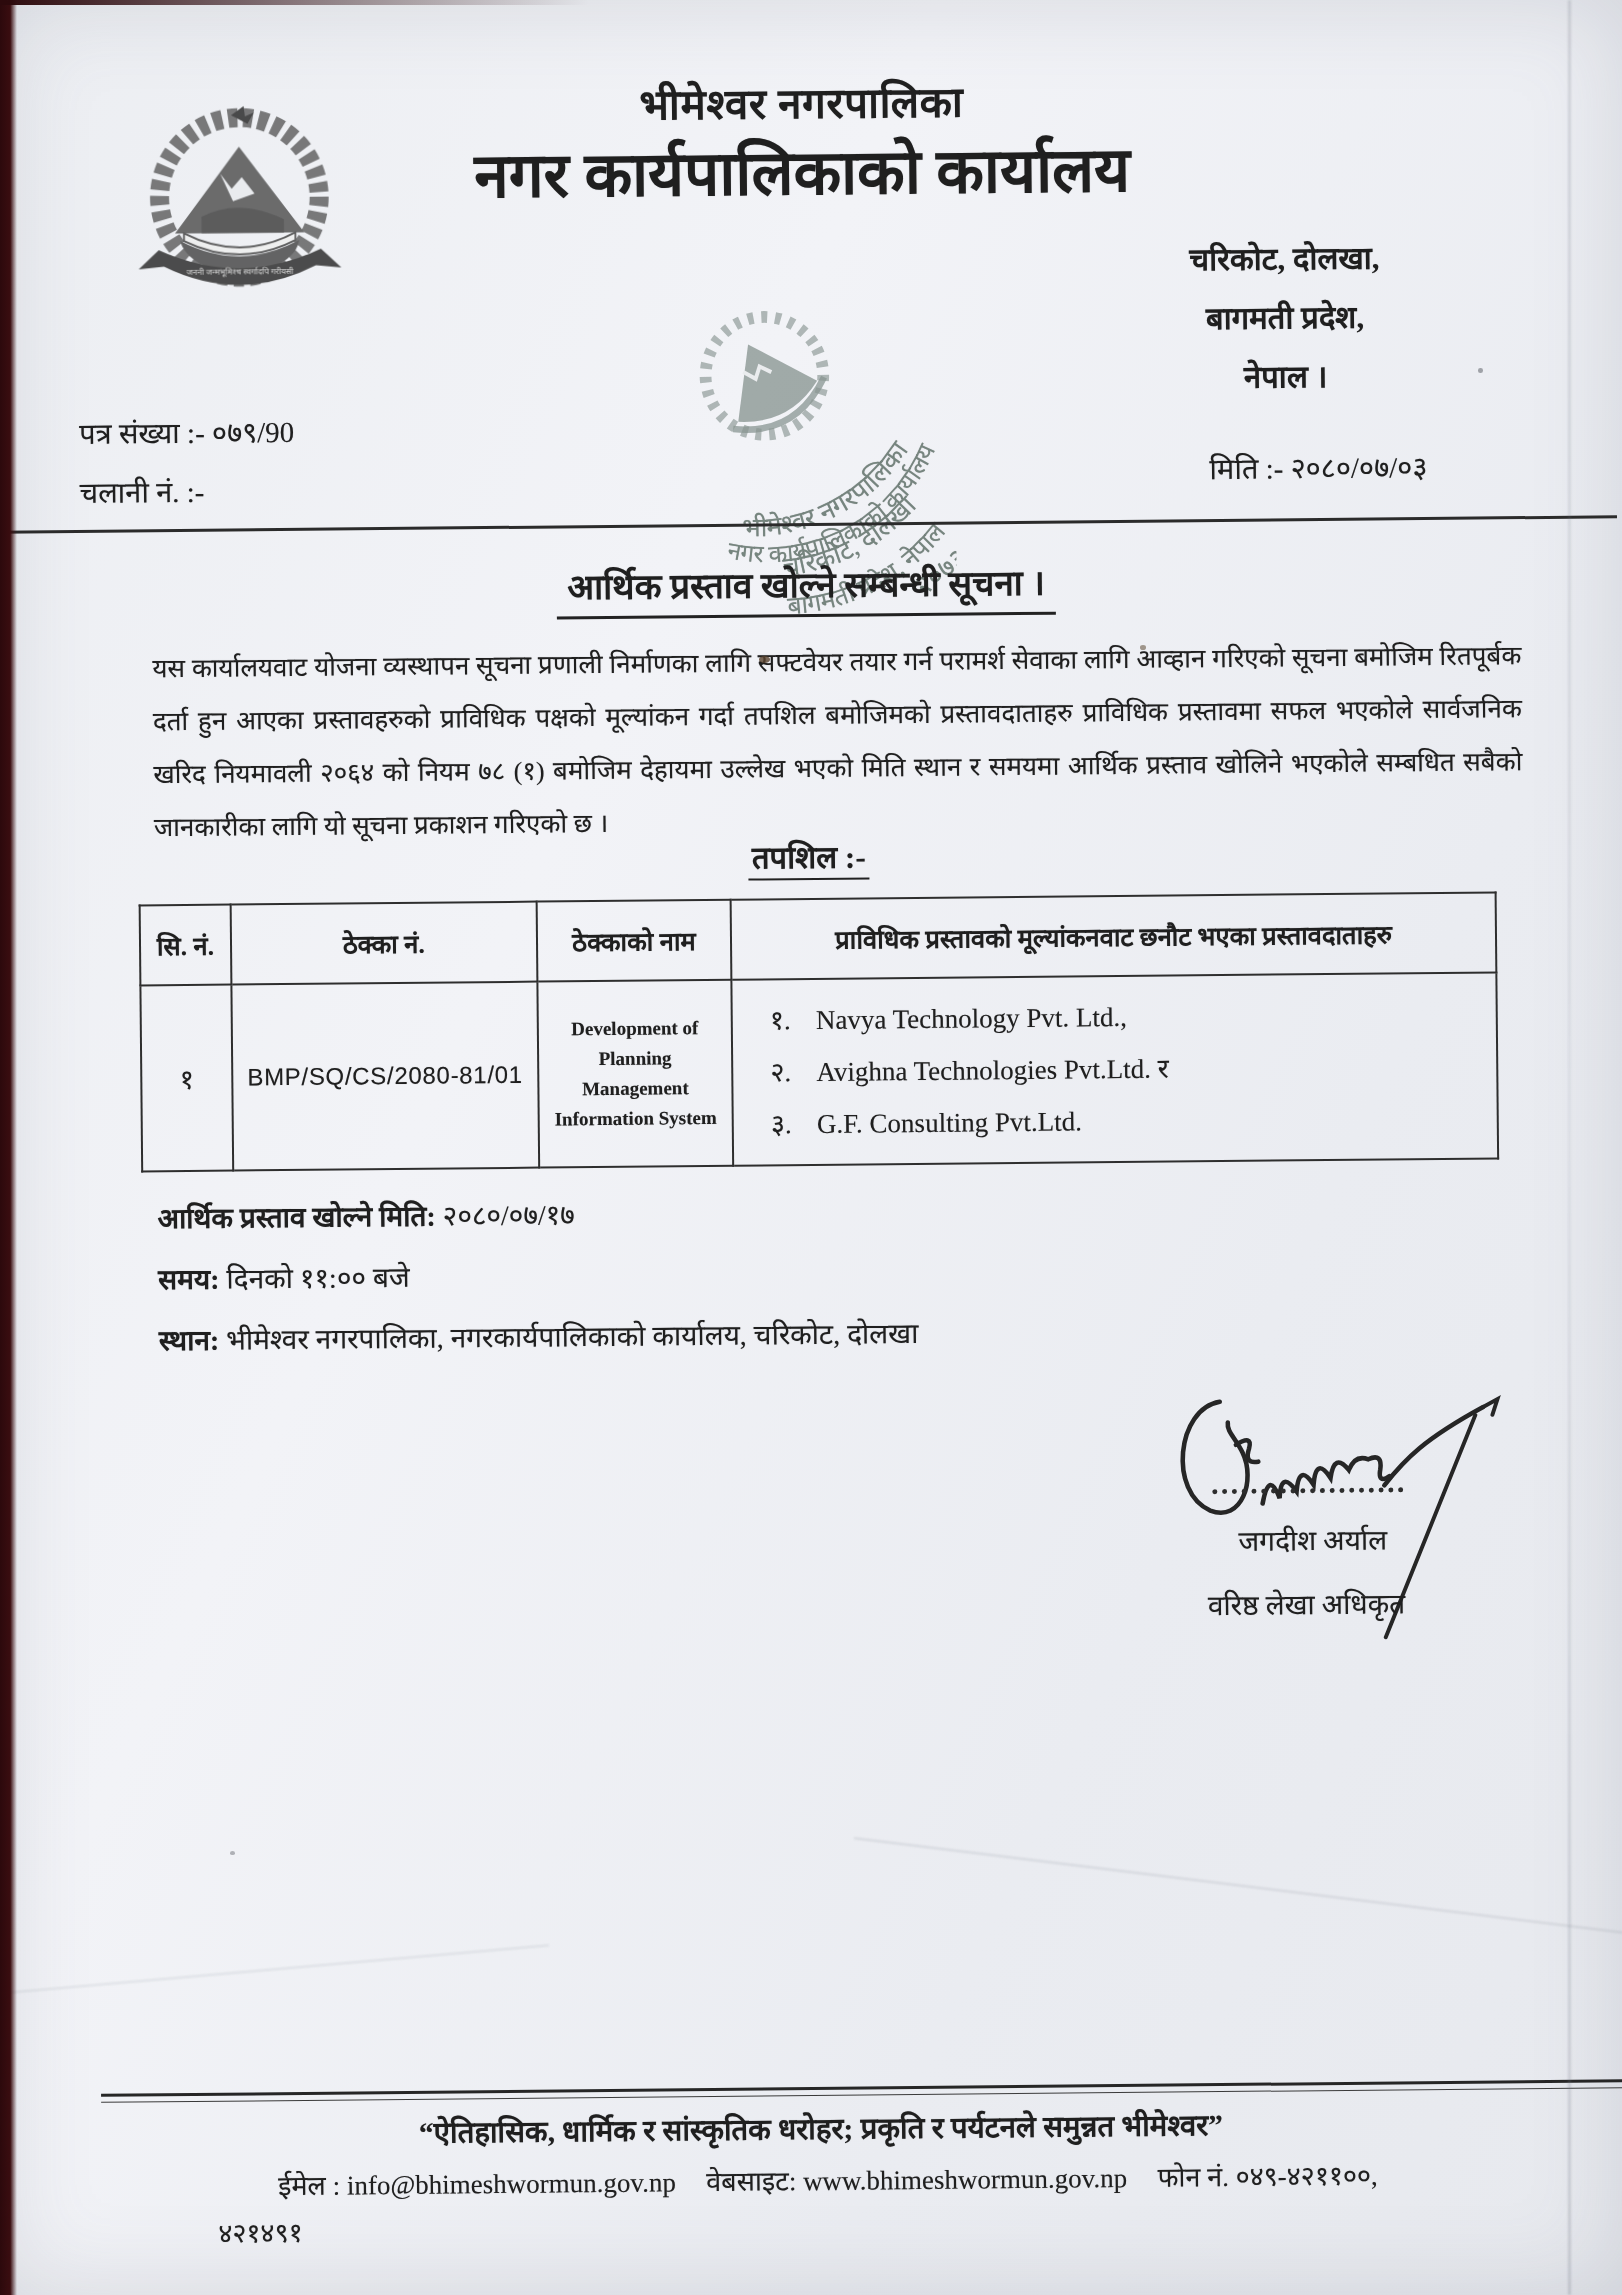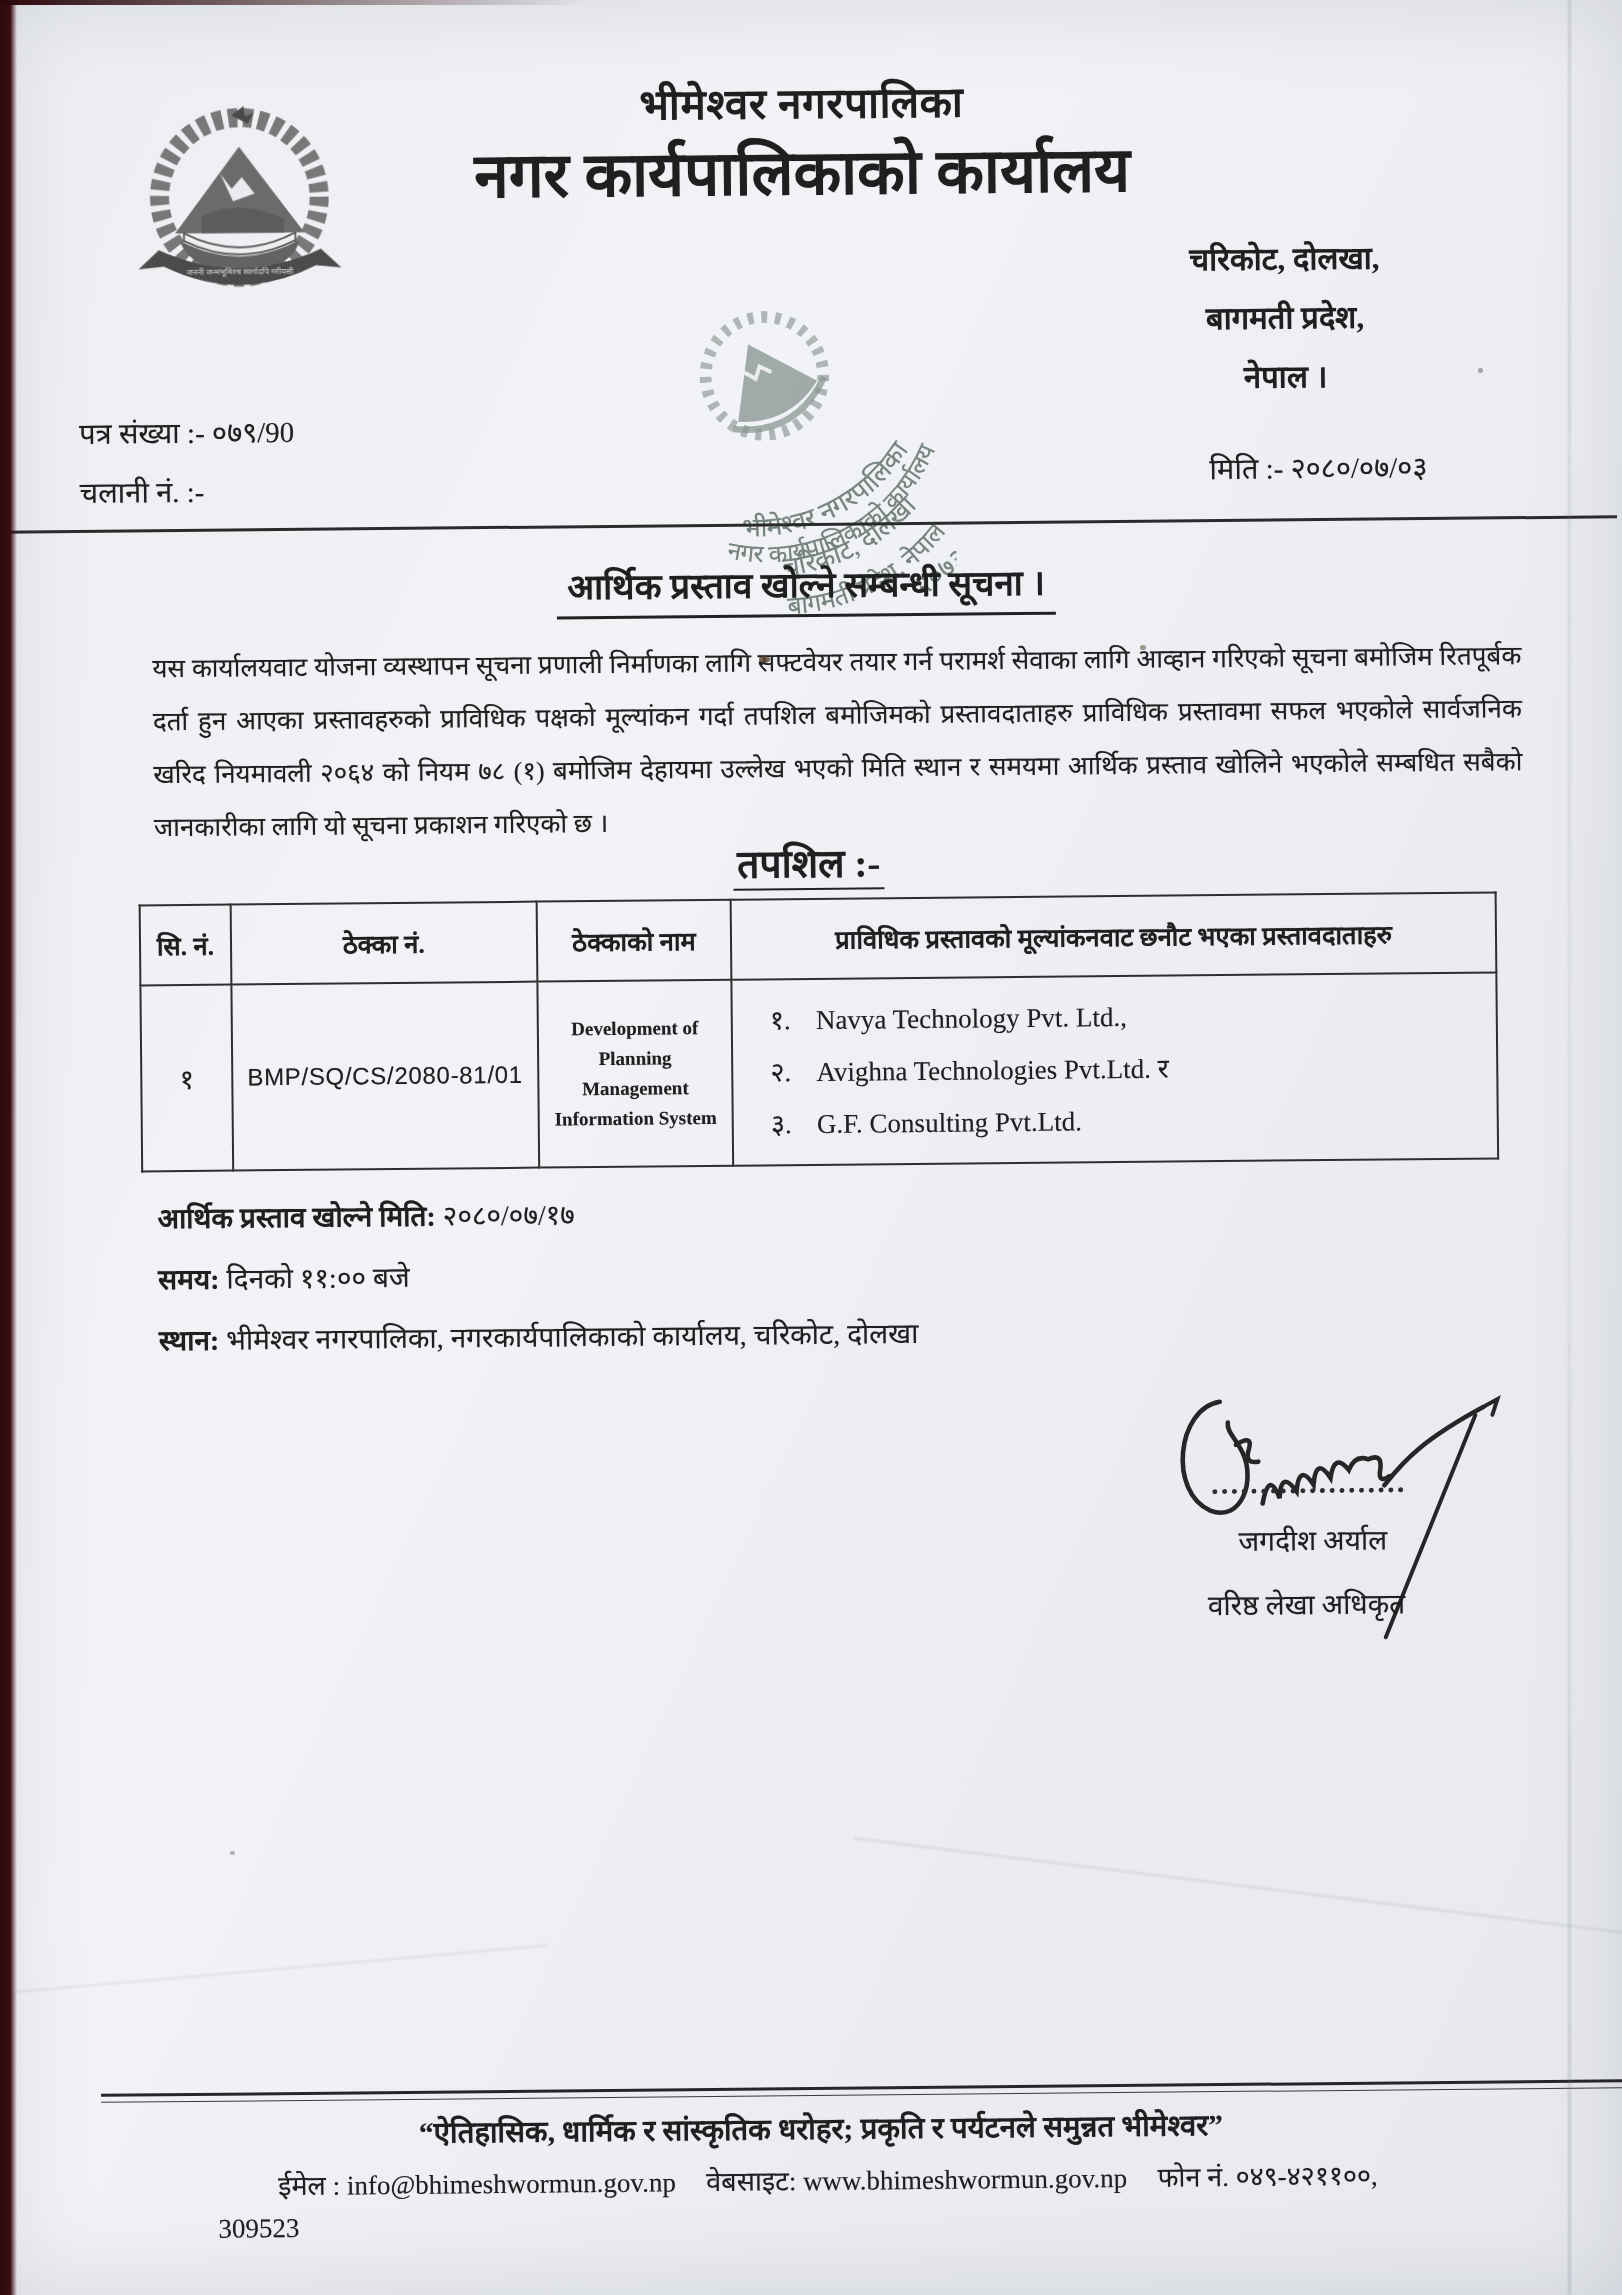--- a/index.html
+++ b/index.html
@@ -40,21 +40,21 @@
   .stamp{position:absolute;left:654px;top:283px;width:308px;height:366px;opacity:.88;}
   .hr-top{position:absolute;left:0;top:523px;width:1623px;height:2.6px;background:#2b2b2b;}
 
   
   .title-wrap{position:absolute;left:0;top:560px;width:1623px;text-align:center;}
   .title{display:inline-block;font-size:35px;font-weight:700;
     border-bottom:3.3px solid #222;padding:0 10.5px 6.5px 10.5px;}
   .body-par{position:absolute;left:157px;top:636px;width:1369px;font-size:26px;
     line-height:53px;text-align:justify;text-align-last:left;}
   .tapasil{position:absolute;left:0;top:835px;width:1623px;text-align:center;}
-  .tapasil span{font-size:39px;font-weight:700;border-bottom:2.6px solid #222;padding:0 3.9px 2.6px 3.9px;}
+  .tapasil span{font-size:31px;font-weight:700;border-bottom:2.6px solid #222;padding:0 3.9px 2.6px 3.9px;}
 
   
   table.main{position:absolute;left:141px;top:898px;width:1358px;border-collapse:collapse;}
   table.main th,table.main td{border:2px solid #2e2e2e;vertical-align:middle;}
   table.main th{font-size:25.5px;font-weight:700;text-align:center;padding:5.2px 3.9px;height:68px;}
   td.sn{width:81px;text-align:center;font-size:27.5px;}
   td.cno{width:302px;text-align:center;font-size:24px;
     font-family:"Liberation Sans","DejaVu Sans",sans-serif;letter-spacing:0.7px;}
   td.cname{width:182px;text-align:center;font-size:19px;font-weight:700;line-height:30px;padding:6.5px 5.2px;}
   td.props{height:165px;padding:9.2px 13px 9.2px 37px;}
@@ -215,21 +215,21 @@
     <div class="sig-role">वरिष्ठ लेखा अधिकृत</div>
 
     <div class="fline1"></div>
     <div class="fline2"></div>
     <div class="motto">“ऐतिहासिक, धार्मिक र सांस्कृतिक धरोहर; प्रकृति र पर्यटनले समुन्नत भीमेश्वर”</div>
     <div class="contacts">
       <span>ईमेल : info@bhimeshwormun.gov.np</span>
       <span>वेबसाइट: www.bhimeshwormun.gov.np</span>
       <span>फोन नं. ०४९-४२११००,</span>
     </div>
-    <div class="phone2">309523</div>
+    <div class="phone2">४२१४९१</div>
 
   </div>
 
   <div class="edge-left"></div>
   <div class="edge-top"></div>
   <div class="crease-v"></div>
   <div class="crease-d1"></div>
   <div class="crease-d2"></div>
   <div class="speck" style="left:759px;top:656px;width:10.5px;height:6.5px;background:#5a4430;opacity:.8;filter:blur(0.7px);"></div>
   <div class="speck" style="left:1140px;top:645px;width:5.9px;height:4.6px;background:#6b5a46;opacity:.6;filter:blur(0.7px);"></div>

